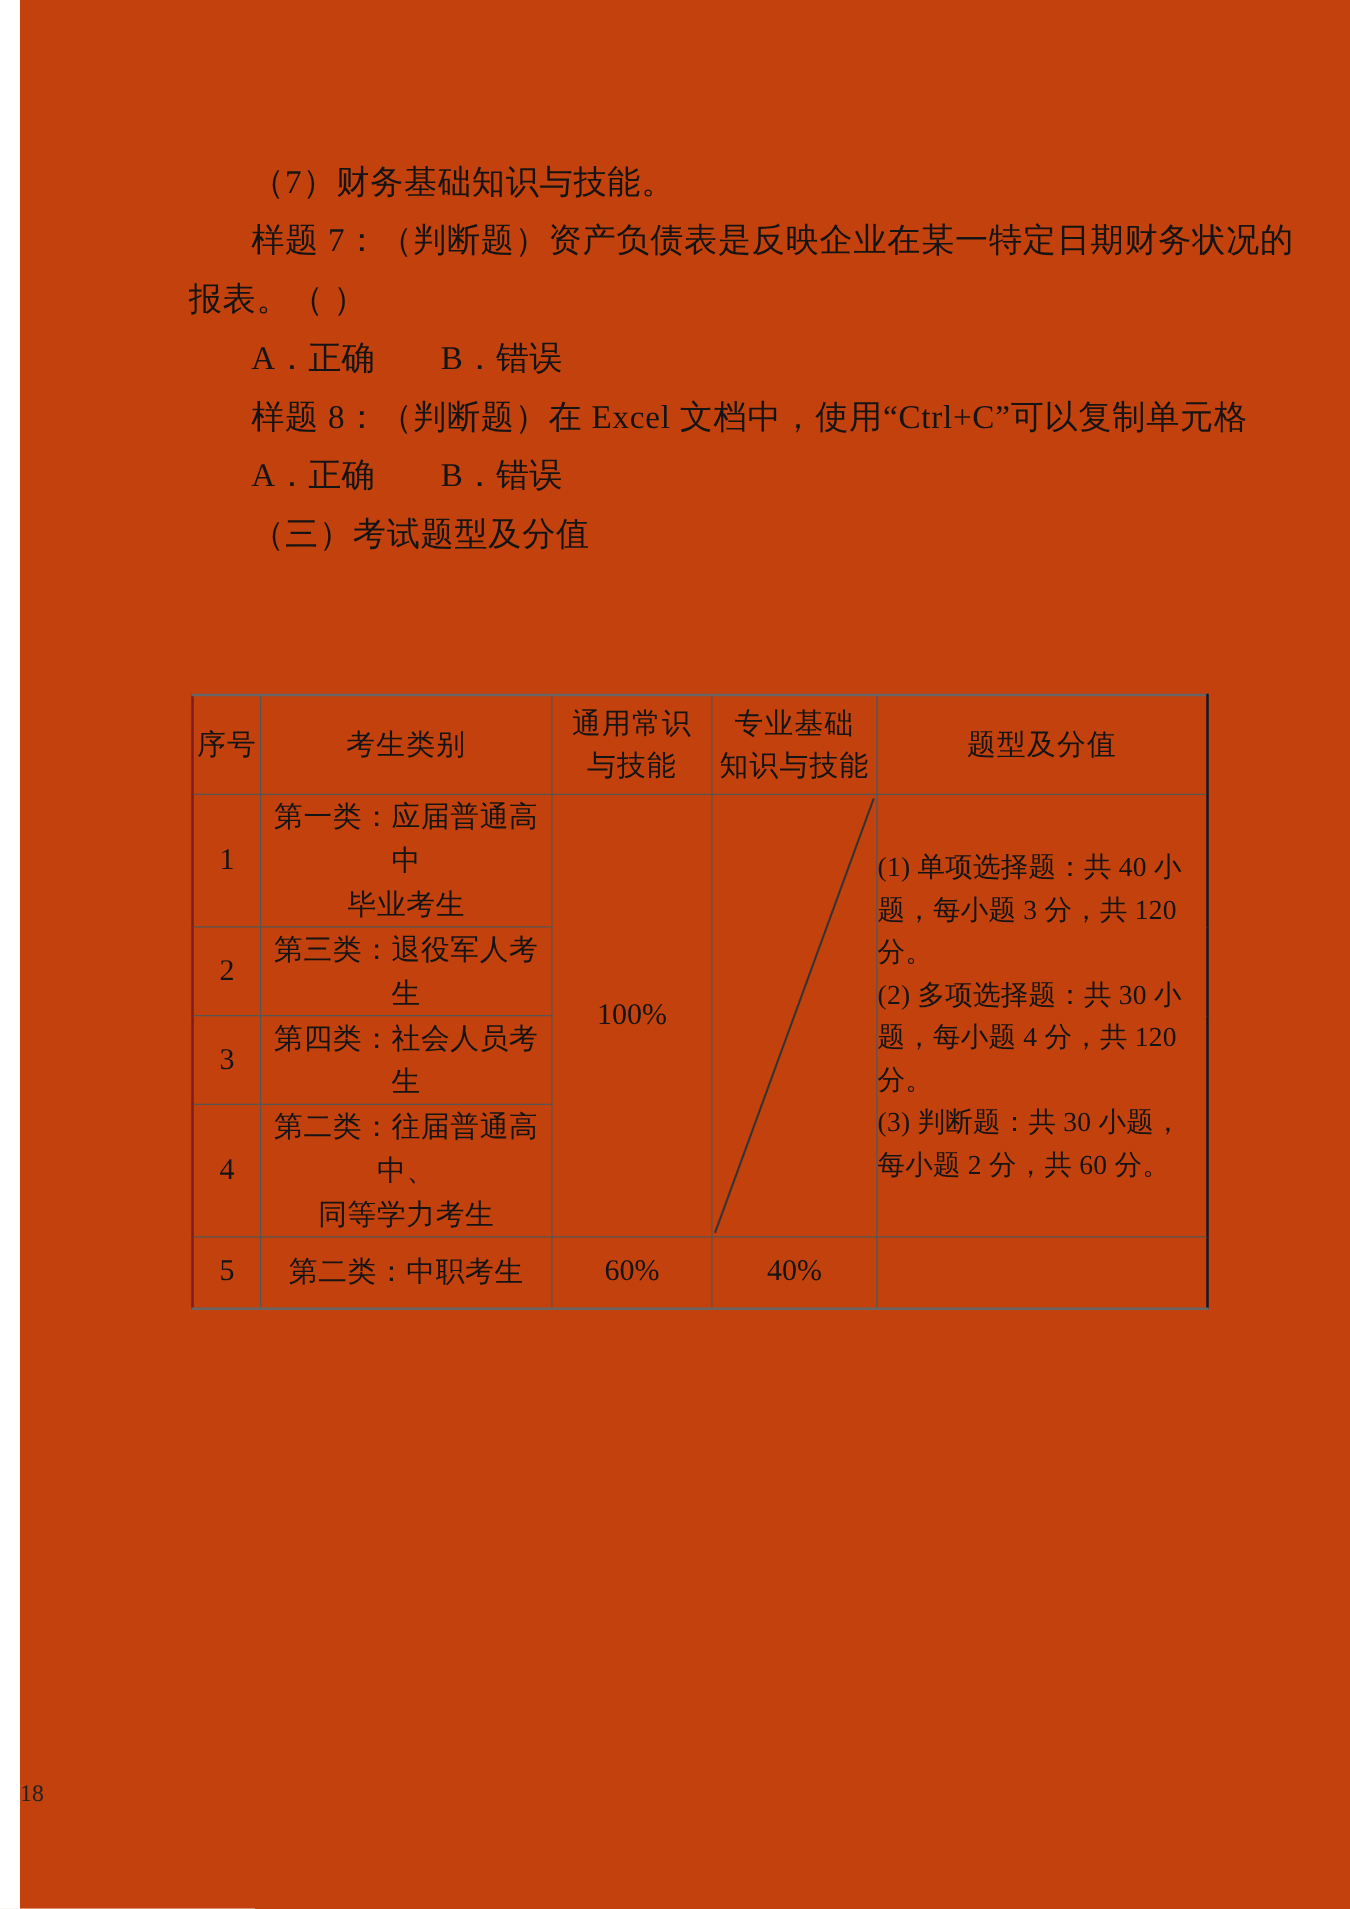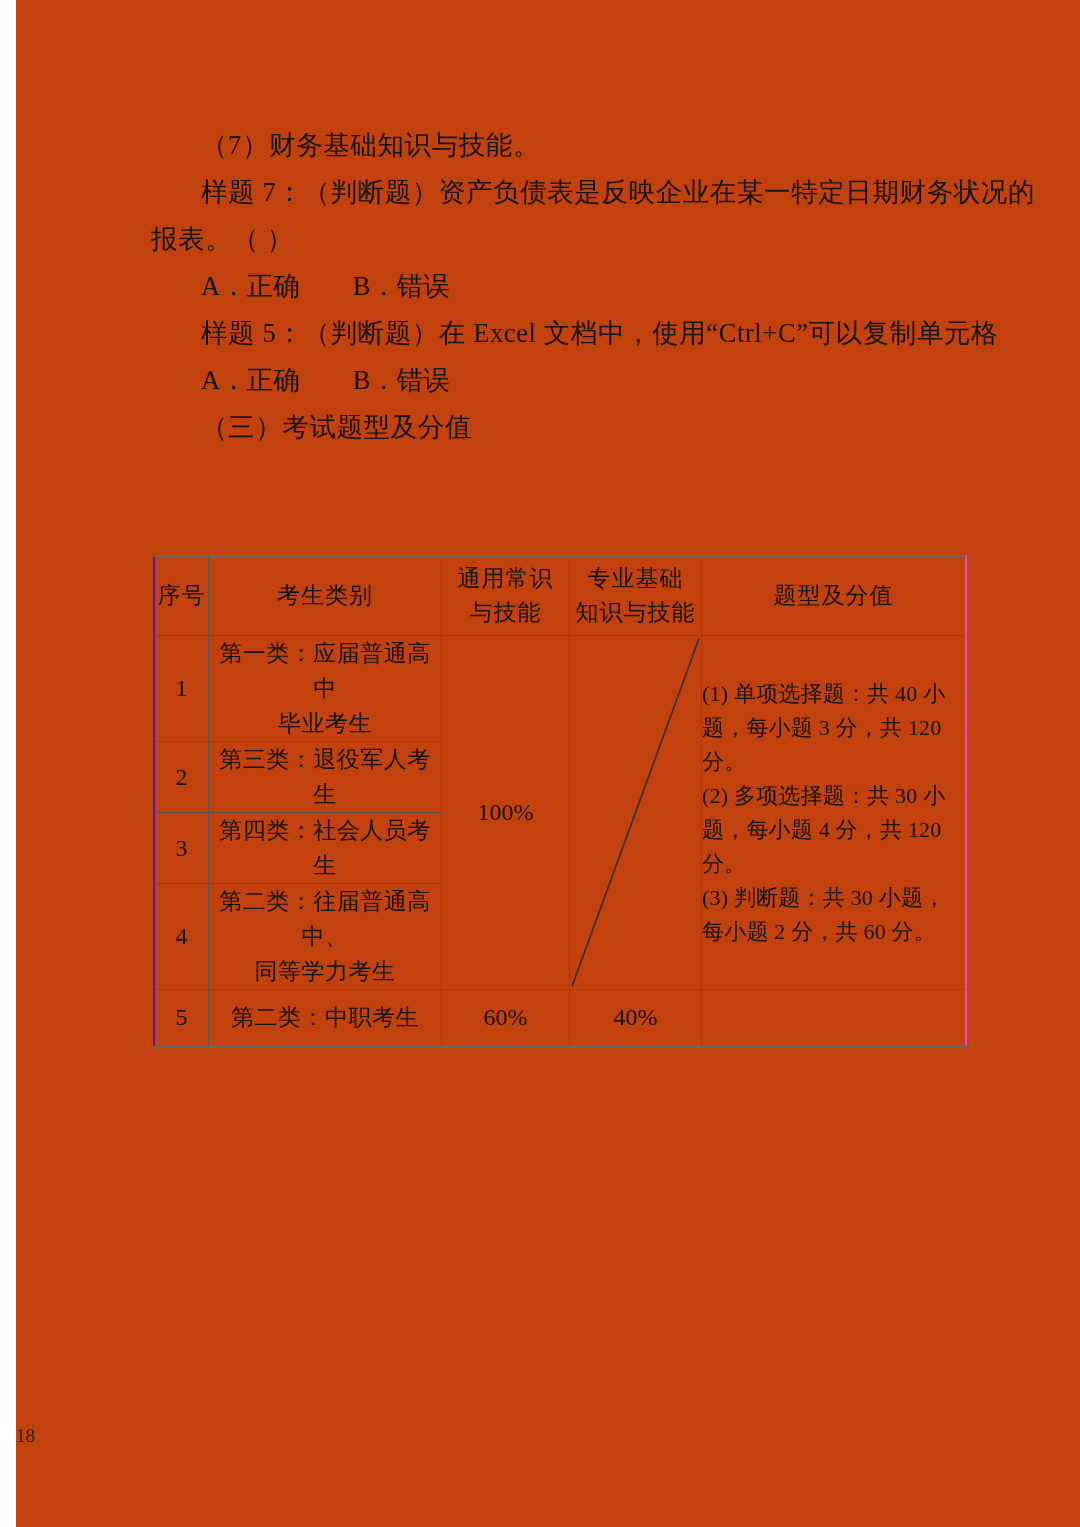--- a/index.html
+++ b/index.html
@@ -79,22 +79,22 @@
   }
   table.scoring td,
   table.scoring th {
     border: 1px solid #555;
     padding: 0;
     vertical-align: middle;
     font-weight: normal;
   }
   table.scoring .outer-top { border-top: 2px solid #666; }
   table.scoring .outer-bot { border-bottom: 2px solid #666; }
-  table.scoring .outer-l  { border-left: 2px solid #4c1d95; }
-  table.scoring .outer-r  { border-right: 2px solid #d946ef; }
+  table.scoring .outer-l  { border-left: 2px solid #7f1d1d; }
+  table.scoring .outer-r  { border-right: 2px solid #0f172a; }
 
   .c-no    { width: 53px;  text-align: center; }
   .c-cat   { width: 232px; text-align: center; }
   .c-gen   { width: 127px; text-align: center; }
   .c-spec  { width: 131px; text-align: center; }
   .c-type  { width: 263px; text-align: left; }
 
   .hdr-cell {
     height: 78px;
     text-align: center;
@@ -172,21 +172,21 @@
 
     <div class="para indent">（7）财务基础知识与技能。</div>
 
     <div class="para indent">样题 7：（判断题）资产负债表是反映企业在某一特定日期财务状况的</div>
 
     <div class="para wrap">报表。（   ）</div>
 
     <div class="opts">A．正确        B．错误</div>
 
 
-    <div class="para indent">样题 5：（判断题）在 Excel 文档中，使用“Ctrl+C”可以复制单元格</div>
+    <div class="para indent">样题 8：（判断题）在 Excel 文档中，使用“Ctrl+C”可以复制单元格</div>
 
 
     <div class="opts">A．正确        B．错误</div>
 
     <div class="heading">（三）考试题型及分值</div>
 
   </div>
 
   <div class="table-wrap">
     <table class="scoring">

